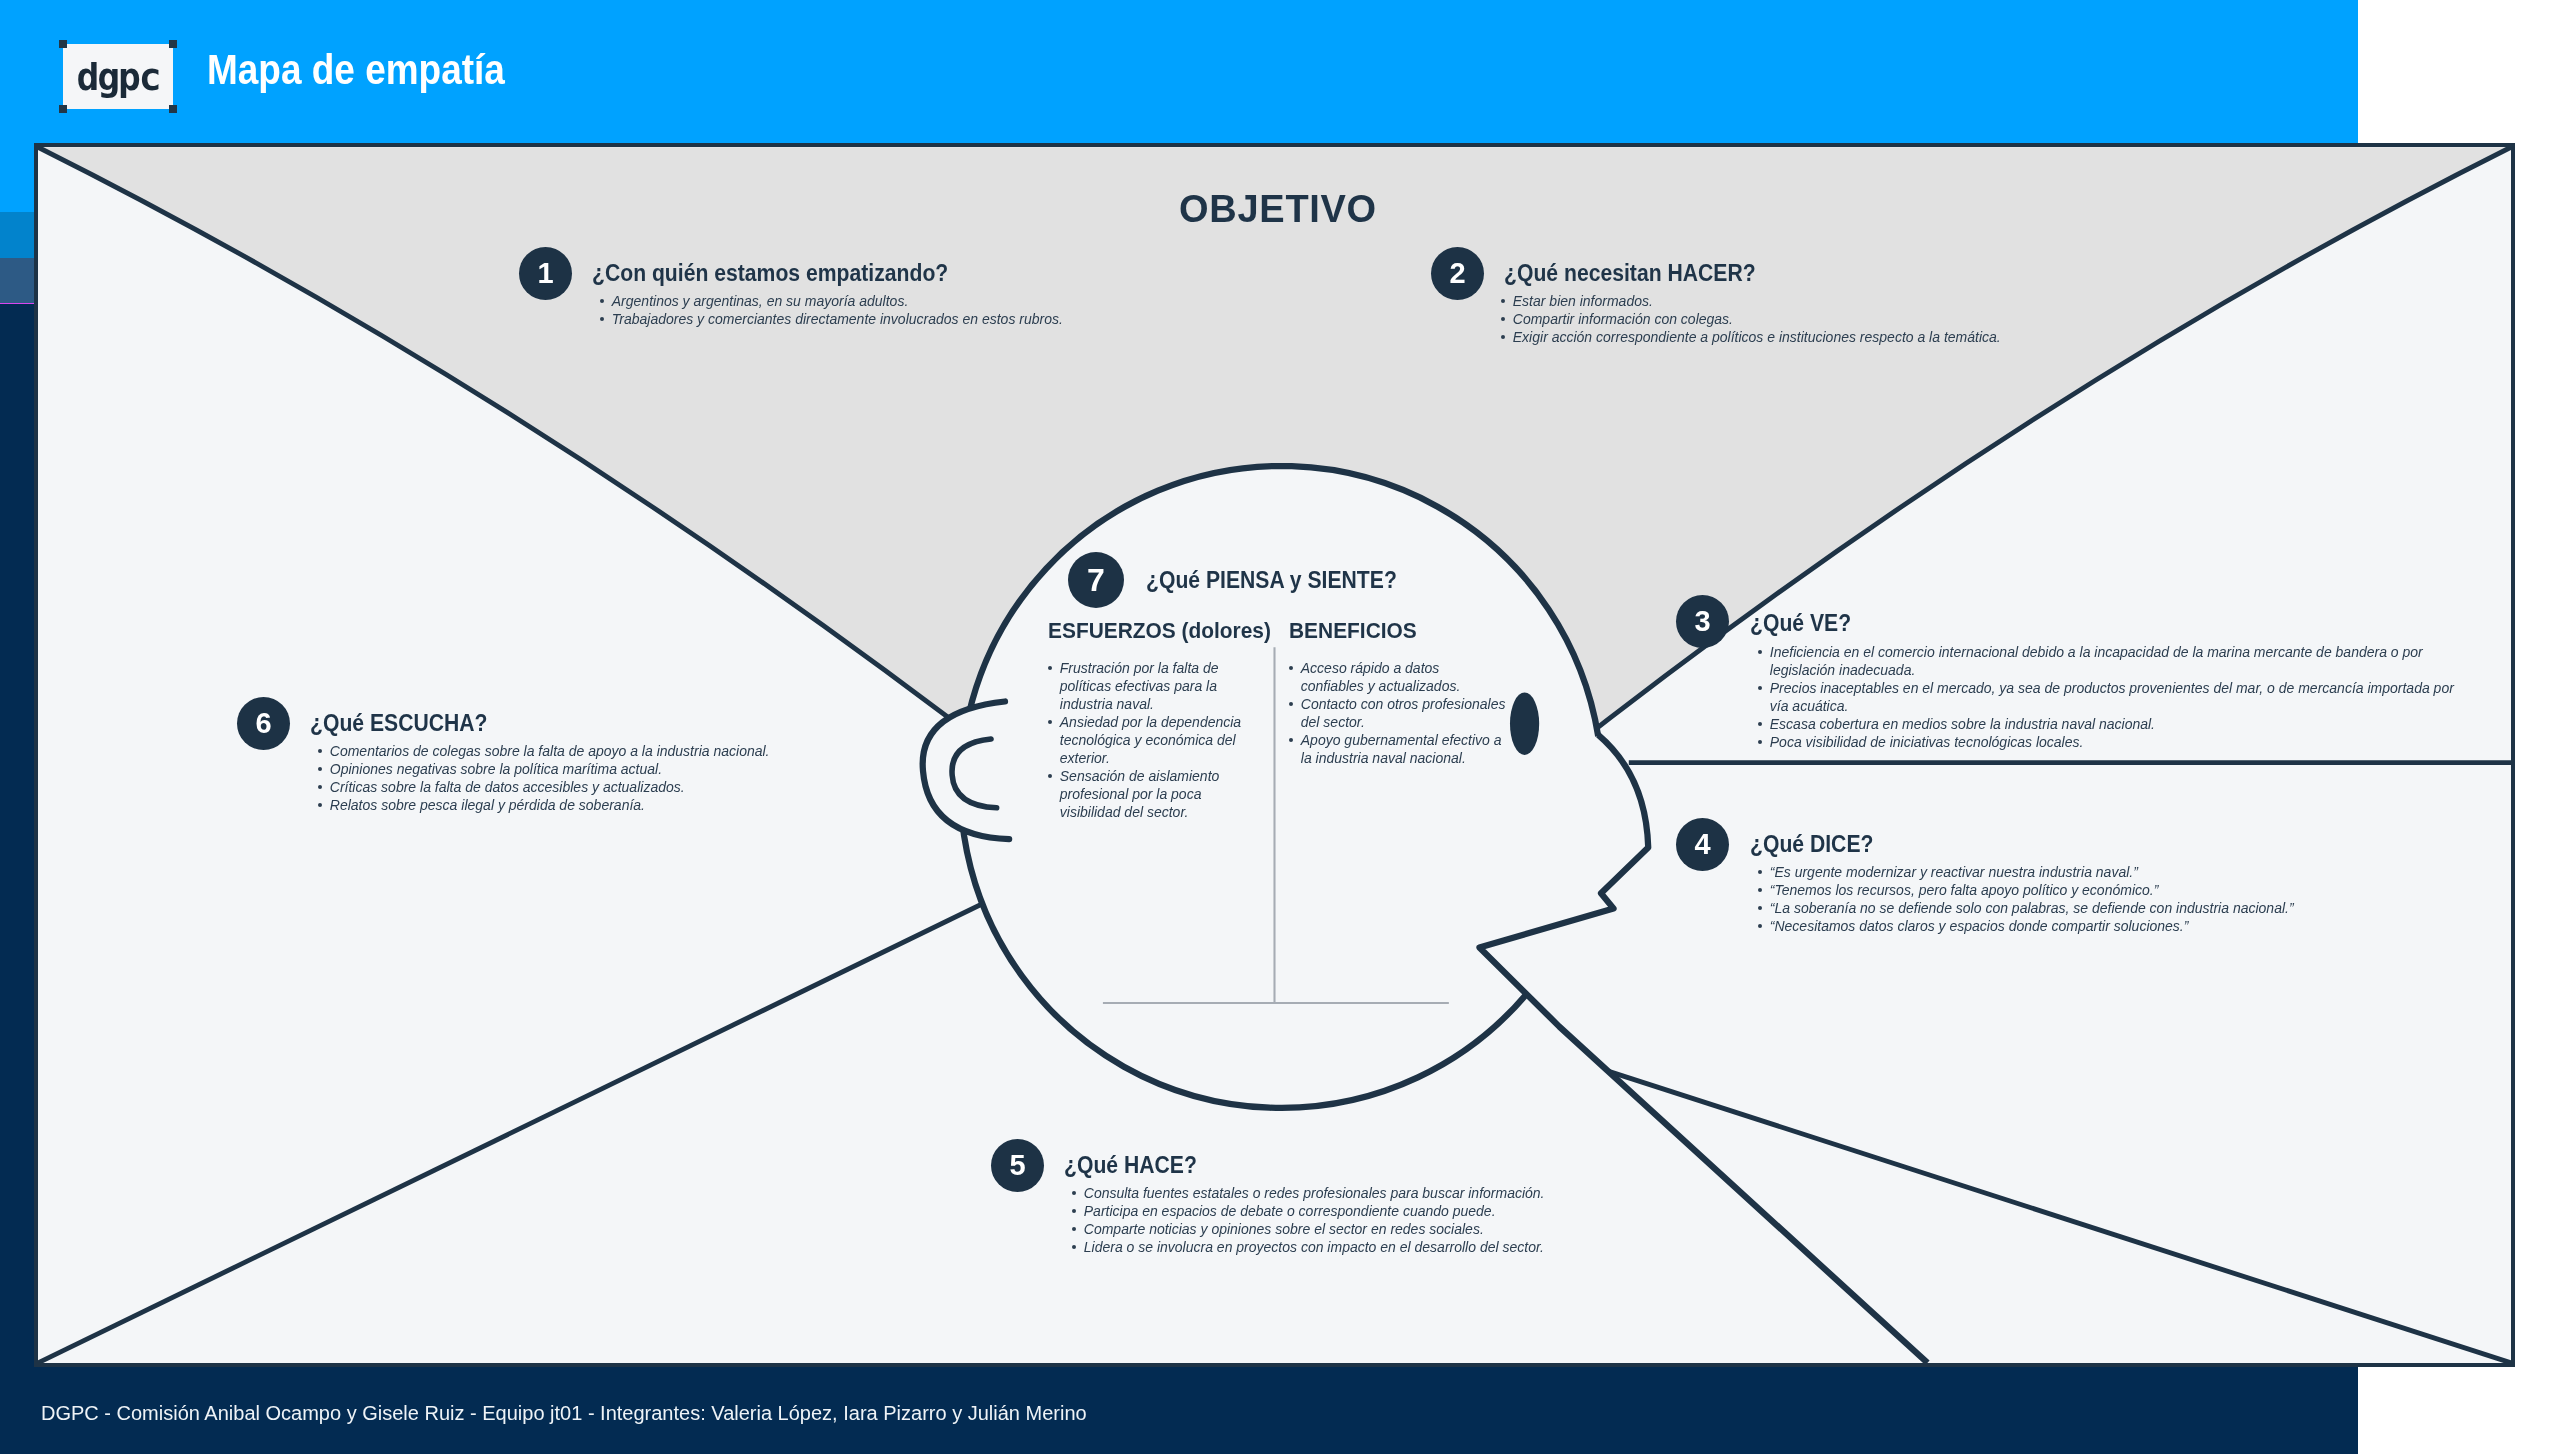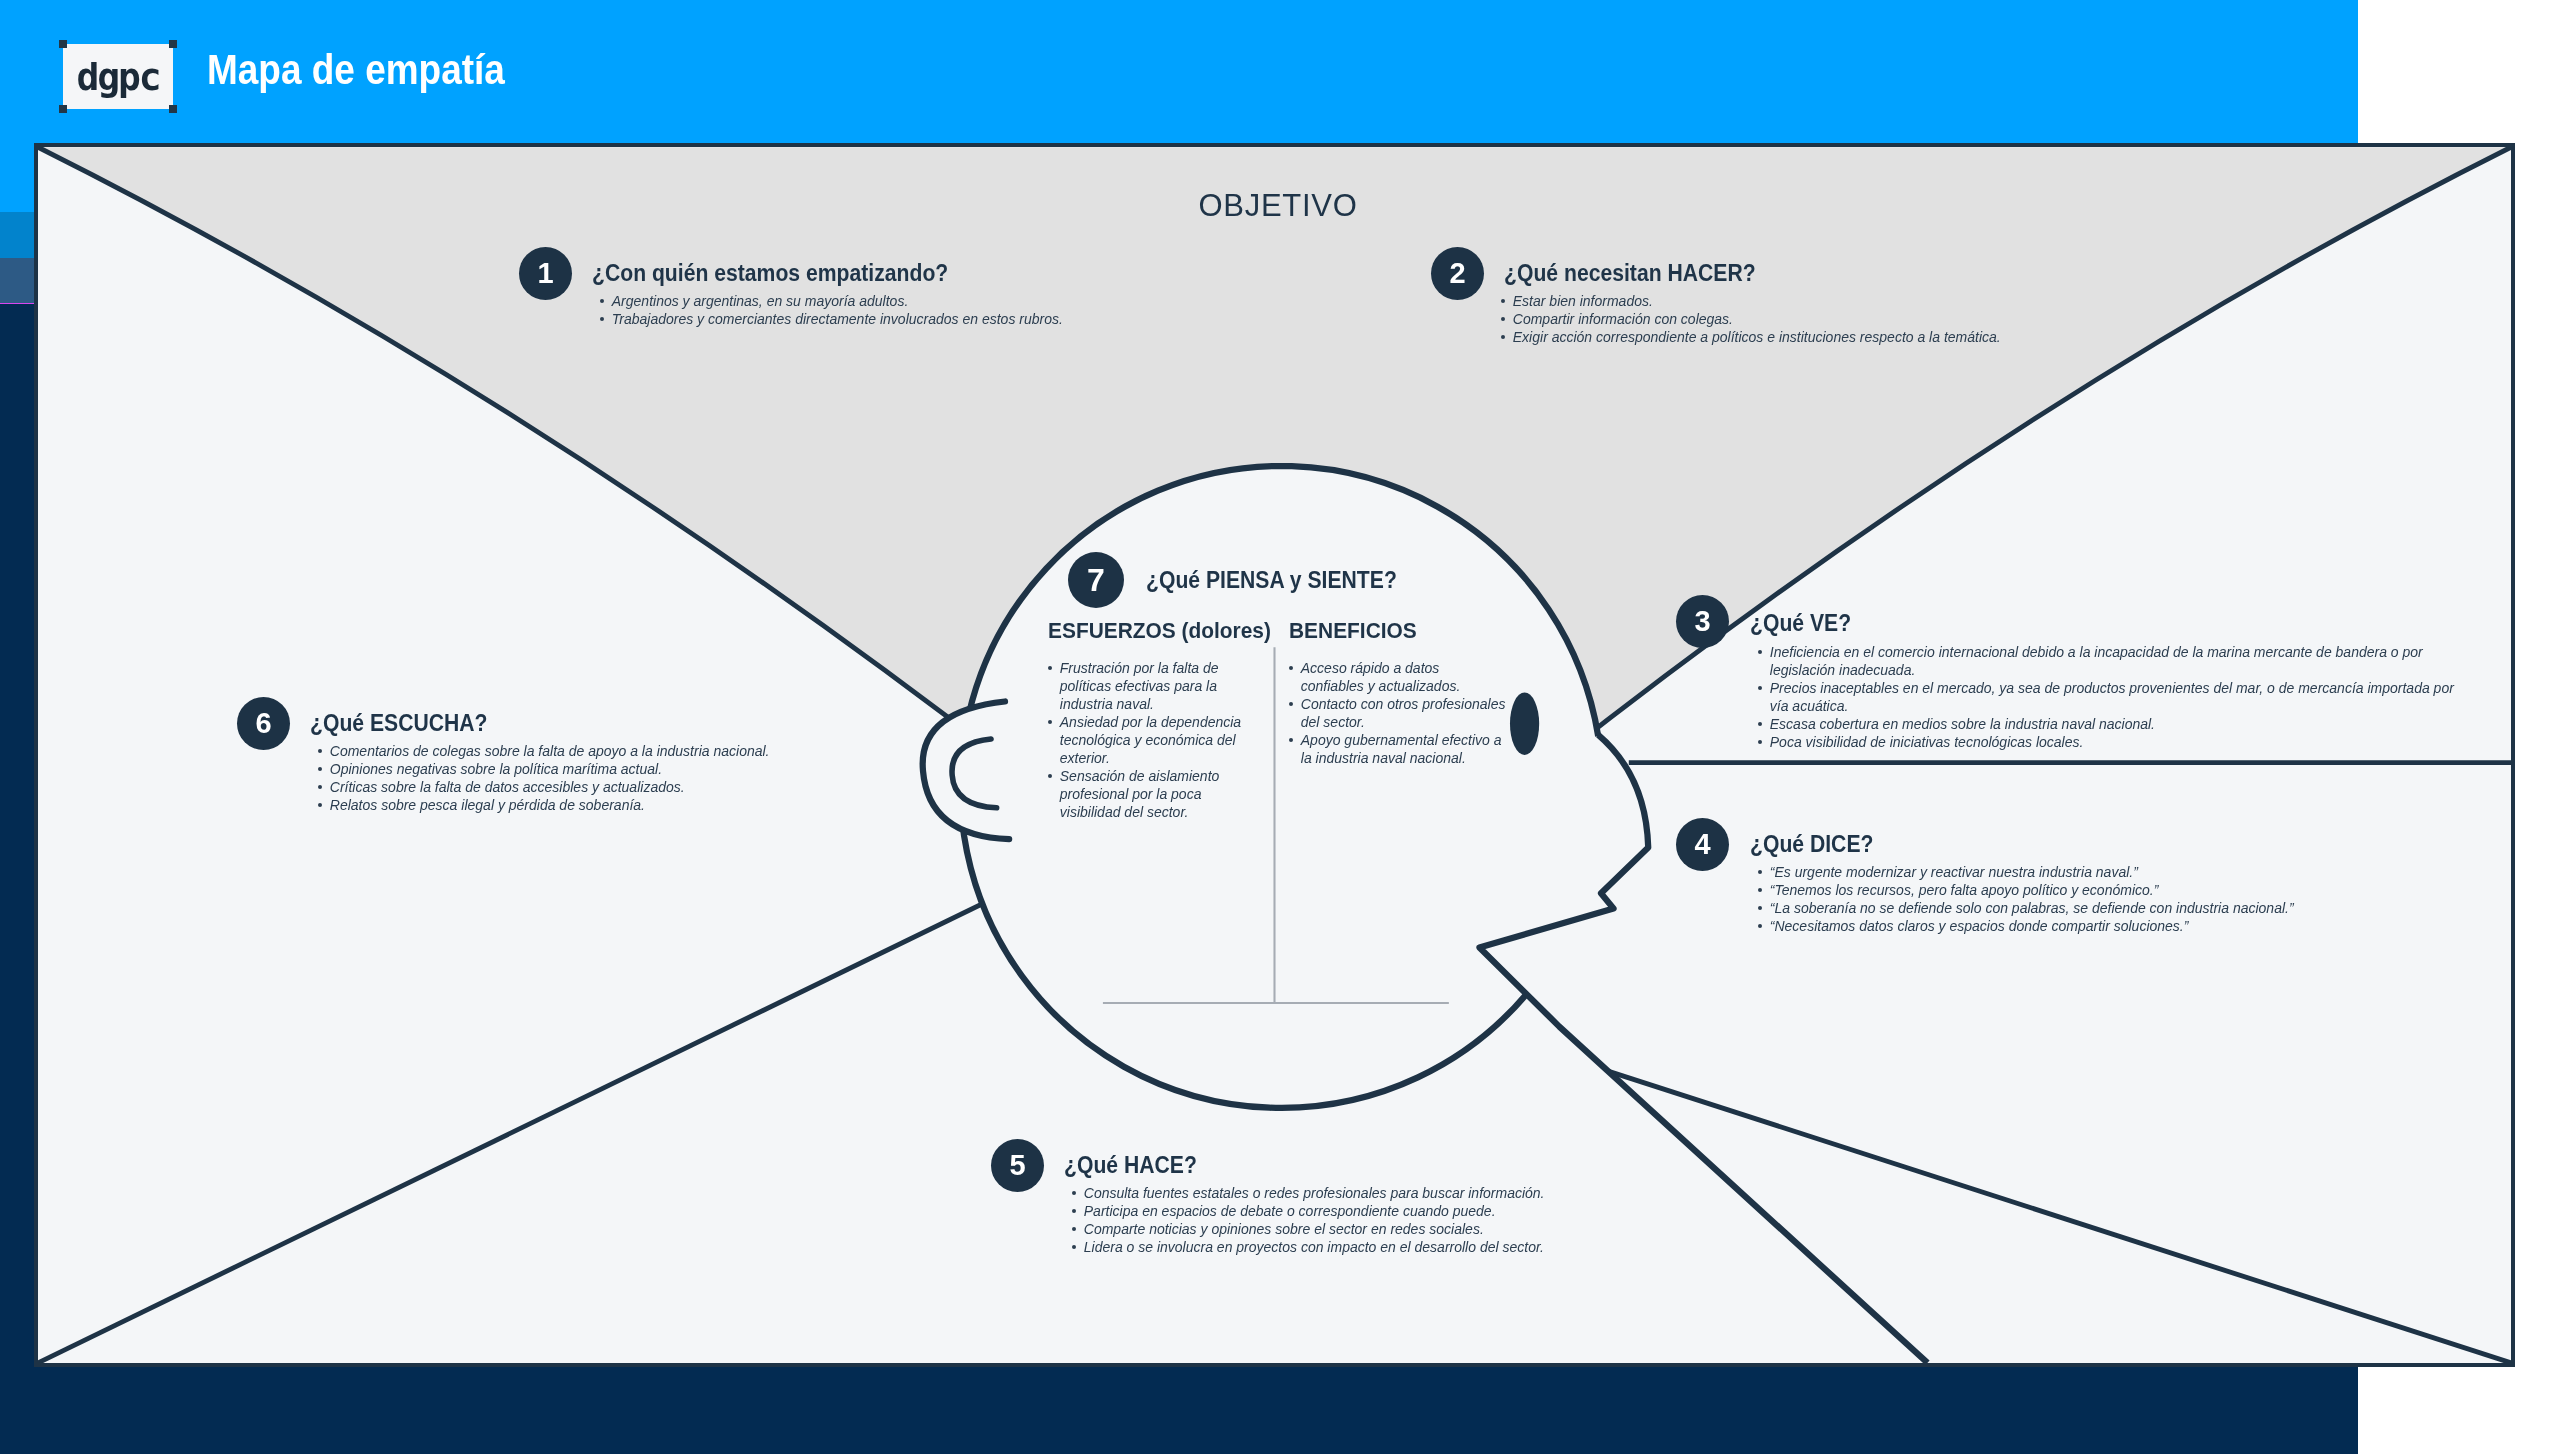--- a/index.html
+++ b/index.html
@@ -22,21 +22,21 @@
   .handle.bl{left:-4.2px;bottom:-4.2px}.handle.br{right:-4.2px;bottom:-4.2px}
   .app-title{position:absolute;left:207px;top:46px;font-size:42px;font-weight:bold;color:#ffffff;
              white-space:nowrap;transform:scaleX(.88);transform-origin:left top;}
 
   
   .canvas{position:absolute;left:34px;top:143px;width:2473px;height:1216px;
           border:4.2px solid #1e3346;background:#f4f6f8;}
   .canvas svg{position:absolute;left:0;top:0;}
 
   .objetivo{position:absolute;left:1278px;top:188px;transform:translateX(-50%);
-            font-size:31px;font-weight:normal;letter-spacing:0.7px;color:#1f3448;}
+            font-size:38px;font-weight:bold;letter-spacing:0.7px;color:#1f3448;}
 
   
   .sec{position:absolute;}
   .num{position:absolute;left:0;top:0;width:53px;height:53px;border-radius:50%;background:#1d3245;
        color:#fff;font-size:29px;font-weight:bold;display:flex;align-items:center;justify-content:center;}
   .sec .title{position:absolute;white-space:nowrap;font-size:23px;font-weight:bold;color:#1f3448;
               transform:scaleX(.92);transform-origin:left top;}
   .bullets{position:absolute;}
   .bullet-row{display:flex;}
   .bullet-dot{flex:none;width:4.2px;height:4.2px;border-radius:50%;background:#2c3e50;margin:7px 7.6px 0 0;}
@@ -262,15 +262,16 @@
           <span class="bullet-dot"></span>
           <span class="bullet-text">Ansiedad por la dependencia tecnológica y económica del exterior.</span>
         </div>
         <div class="bullet-row">
           <span class="bullet-dot"></span>
           <span class="bullet-text">Sensación de aislamiento profesional por la poca visibilidad del sector.</span>
         </div>
       </div>
   </div>
 
+  <div class="credits">DGPC - Comisión Anibal Ocampo y Gisele Ruiz - Equipo jt01 - Integrantes: Valeria López, Iara Pizarro y Julián Merino</div>
 
 </div>
 
 
 </body></html>

